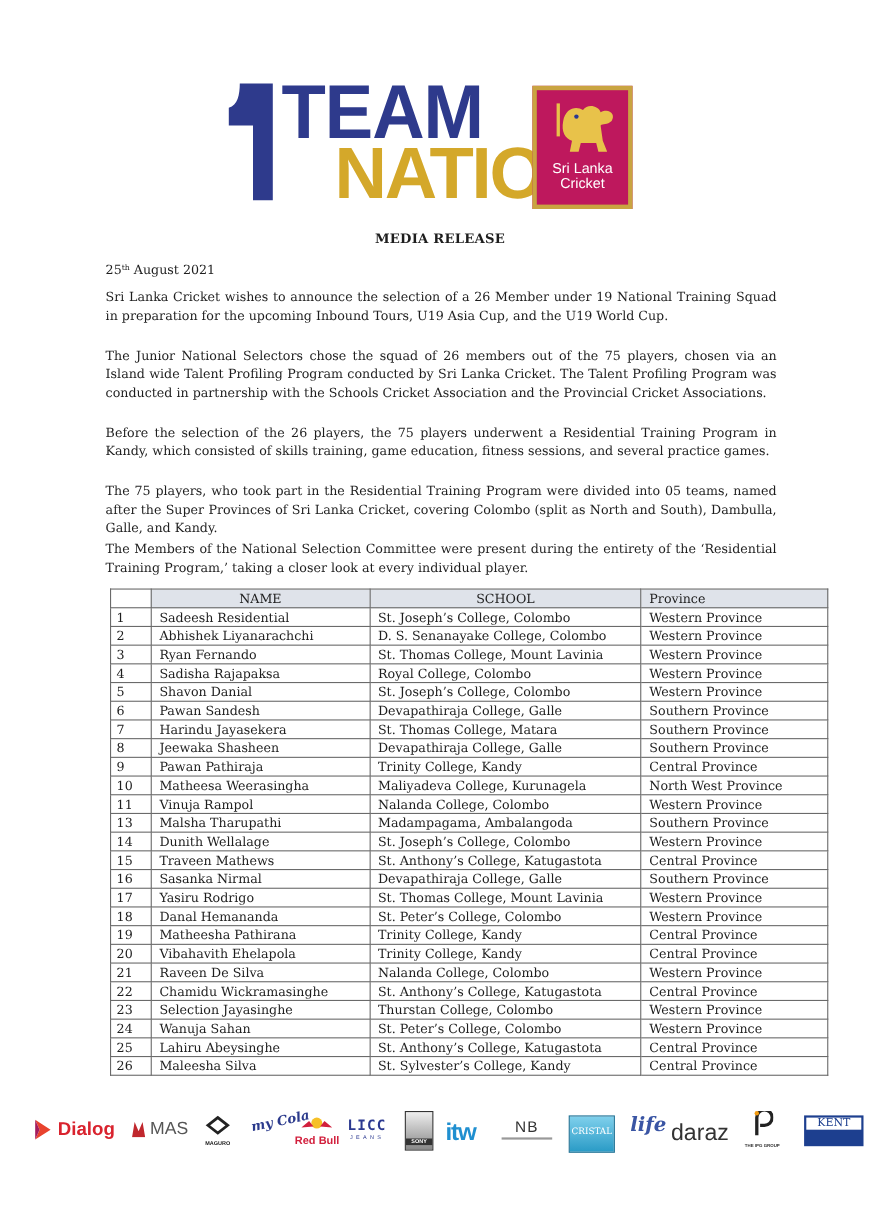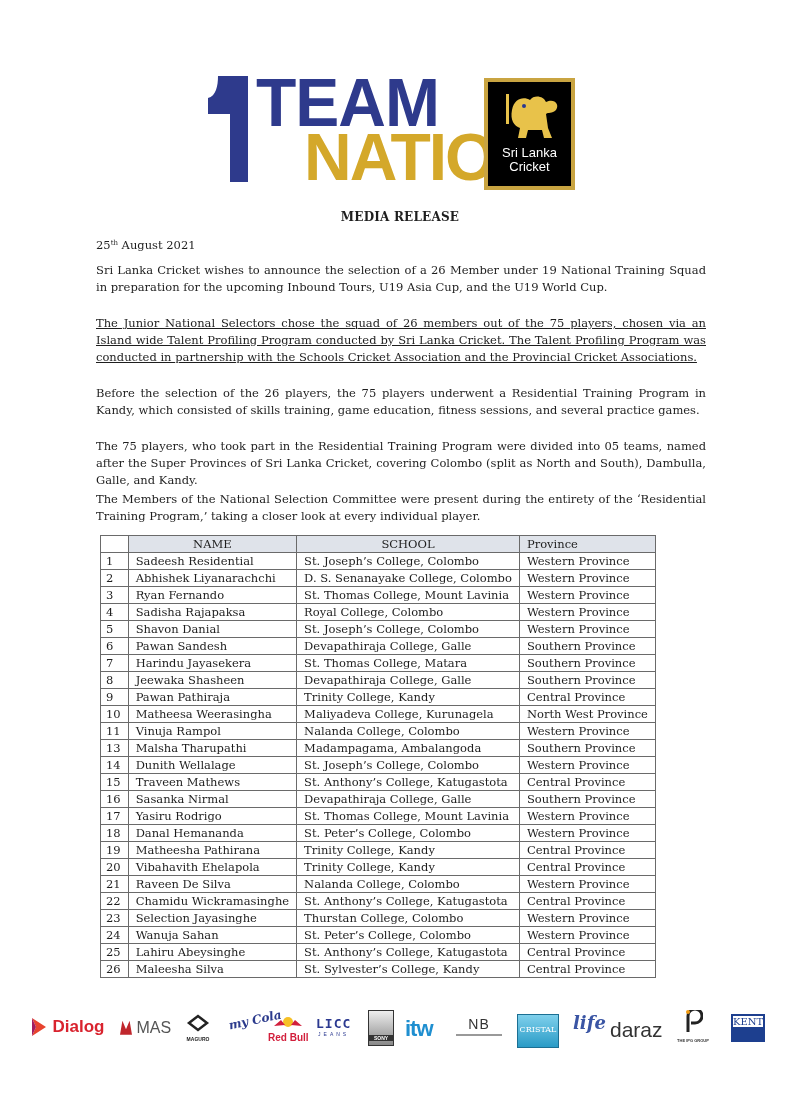--- a/index.html
+++ b/index.html
@@ -6,39 +6,39 @@
     html, body { width: 800px; height: 1107px; background: #ffffff; overflow: hidden; }
     body { position: relative; font-family: "DejaVu Serif", "Liberation Serif", serif; color: #1e1e1e; }
 
     
     .logo { position: absolute; left: 200px; top: 70px; width: 380px; height: 118px; }
     .logo .one { position: absolute; left: 4px; top: 4px; width: 50px; height: 110px; }
     .logo .team { position: absolute; left: 56px; top: 2px; font-family: "Liberation Sans", sans-serif; font-weight: 700;
       font-size: 66px; line-height: 56px; color: #2e3a8c; letter-spacing: -1px; transform: scaleY(1.05); transform-origin: top left; }
     .logo .nation { position: absolute; left: 56px; top: 58px; font-family: "Liberation Sans", sans-serif; font-weight: 700;
       font-size: 66px; line-height: 58px; color: #d4a82a; letter-spacing: -2px; margin-left: 48px; }
-    .slc-box { position: absolute; left: 284px; top: 8px; width: 91px; height: 112px; background: #000000;
+    .slc-box { position: absolute; left: 284px; top: 8px; width: 91px; height: 112px; background: #be185d;
       border: 4px solid #c9a441; }
     .slc-box .lion { position: absolute; left: 12px; top: 6px; width: 64px; height: 56px; }
     .slc-box .slc-text { position: absolute; left: 0; right: 0; top: 64px; text-align: center; color: #ffffff;
       font-family: "Liberation Sans", sans-serif; font-size: 13px; line-height: 14px; }
 
     .title { position: absolute; left: 0; right: 0; top: 210px; text-align: center; font-weight: 700; font-size: 12px; letter-spacing: 0.2px; }
     .date { position: absolute; left: 96px; top: 238px; font-size: 11.5px; }
     .date sup { font-size: 7px; vertical-align: 4px; }
 
     .para { position: absolute; left: 96px; width: 610px; font-size: 11.5px; line-height: 17px; text-align: justify; }
     .p1 { top: 262px; }
-    .p2 { top: 315px; text-decoration: underline; }
+    .p2 { top: 315px; }
     .p3 { top: 385px; }
     .p4 { top: 438px; }
     .p5 { top: 491px; }
 
     
-    .squad { position: absolute; left: 100px; top: 535px; width: 556px; border-collapse: collapse; font-size: 11.5px; }
+    .squad { position: absolute; left: 100px; top: 535px; width: 653px; border-collapse: collapse; font-size: 11.5px; }
     .squad th, .squad td { border: 1px solid #6a6a6a; height: 17px; padding: 0 7px; font-weight: 400; line-height: 15px; white-space: nowrap; }
     .squad th { background: #dfe3ea; }
     .squad th.hname, .squad th.hschool { text-align: center; }
     .squad th.hprov { text-align: left; }
     .squad th.hnum { background: #ffffff; }
     .squad td.num { width: 37px; padding-left: 5px; }
     .squad td.name { width: 199px; }
     .squad td.school { width: 247px; }
     .squad td.prov { width: 170px; }
 
@@ -305,16 +305,16 @@
   </div>
 
   <div class="sp" style="left:645px; top:0px; text-align:center; width:40px;">
     <svg width="20" height="24" viewBox="0 0 20 24">
         <path d="M5 22 V6 A7 7 0 1 1 12 13 H8" fill="none" stroke="#222" stroke-width="3"></path>
         <circle cx="5" cy="2" r="2" fill="#f39c12"></circle>
       </svg>
     <div style="font-size:4px; font-weight:700; color:#333">THE IPG GROUP</div>
   </div>
 
-  <div class="sp" style="left:703px; top:4px; width:34px; height:28px; background:#1d3f8f; text-align:center;">
+  <div class="sp" style="left:703px; top:4px; width:54px; height:28px; background:#1d3f8f; text-align:center;">
     <div style="font-family:'DejaVu Serif',serif; font-size:10px; color:#fff; background:#fff; color:#1d3f8f; margin:2px 2px 0 2px">KENT</div>
   </div>
 </div>
 
 </body></html>

